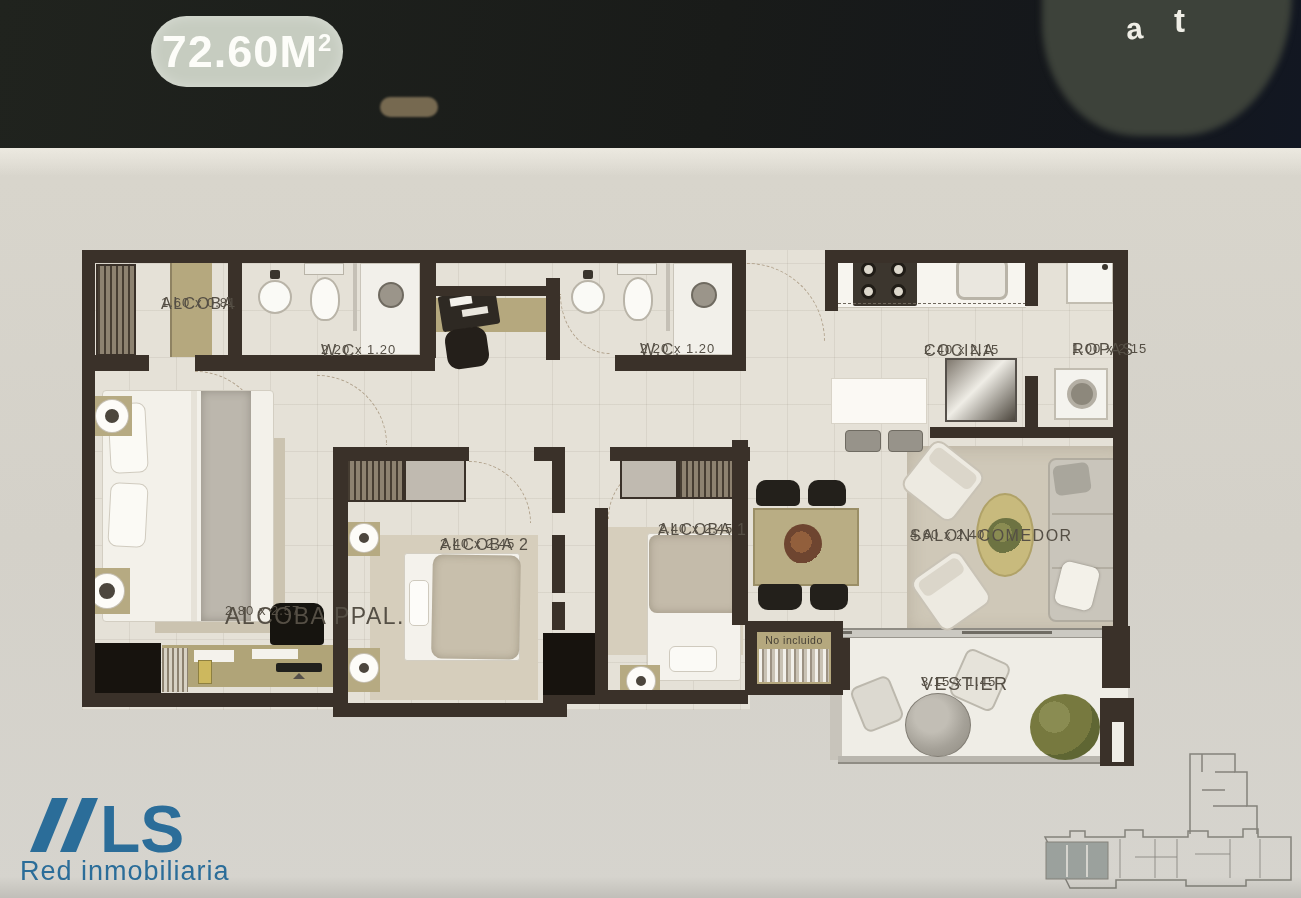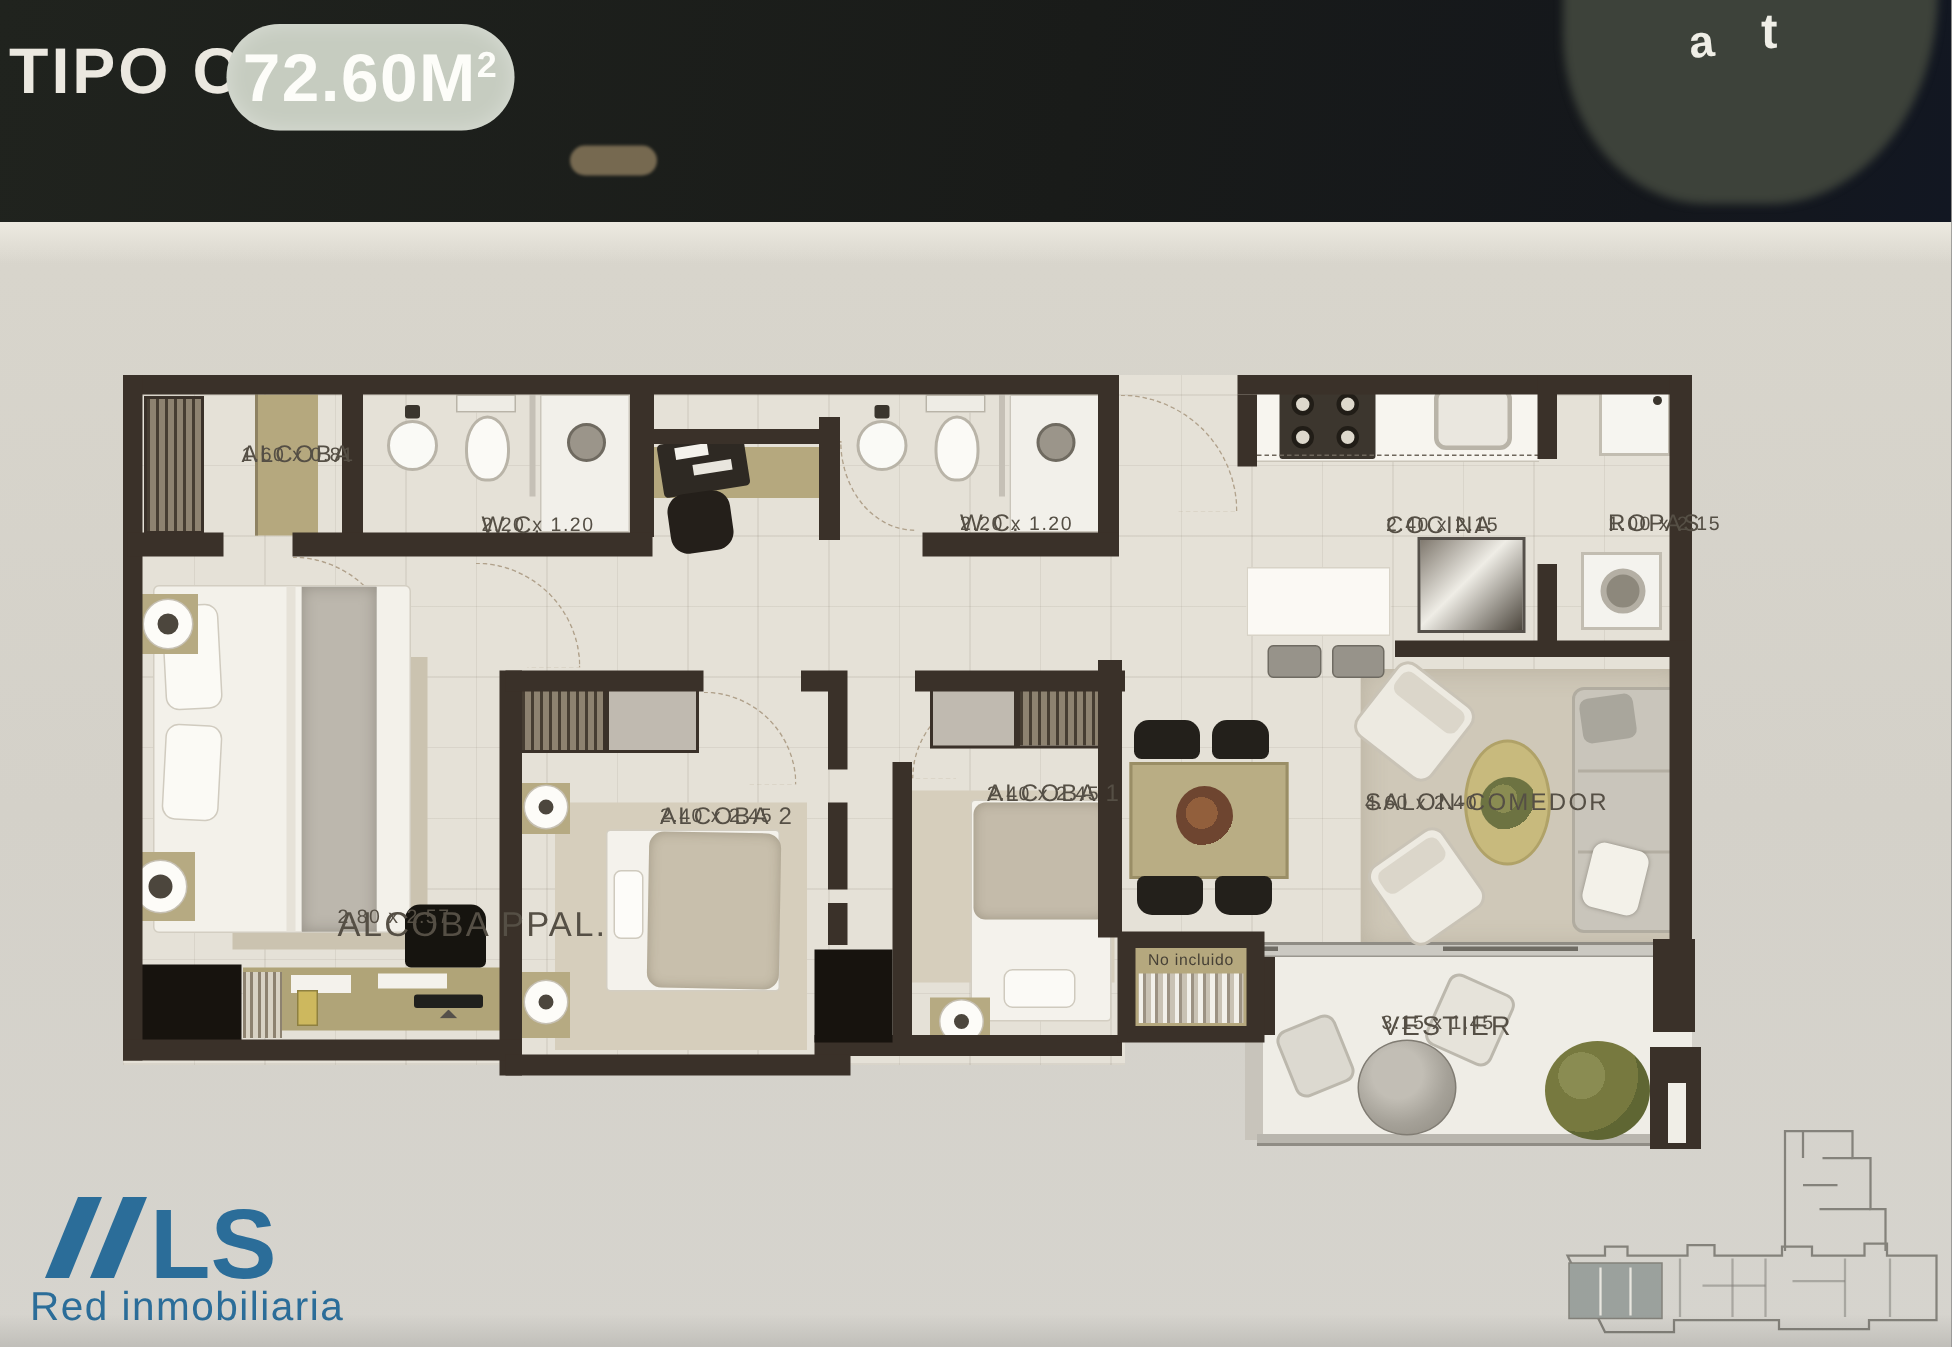--- a/index.html
+++ b/index.html
@@ -51,21 +51,20 @@
   .keyplan{position:absolute;left:1035px;top:742px;}
   .vignette{position:absolute;left:0;top:876px;width:1301px;height:22px;z-index:5;
     background:linear-gradient(180deg,rgba(0,0,0,0) 0%,rgba(0,0,0,.10) 100%);}
 </style>
 </head>
 <body>
 
 <div class="photo">
 
   <div class="hdr">
-    <div class="tipo">TIPO C</div>
     <div class="pill">
       <span class="val"><span>72.60M</span><sup>2</sup></span>
     </div>
     <div class="smudge"></div>
     <div class="blob"></div>
     <span class="frag" style="left:1126px;top:12px;font-size:30px;transform:rotate(-6deg);">a</span>
     <span class="frag" style="left:1174px;top:2px;font-size:33px;">t</span>
   </div>
   <div class="hdr-strip"></div>
 

